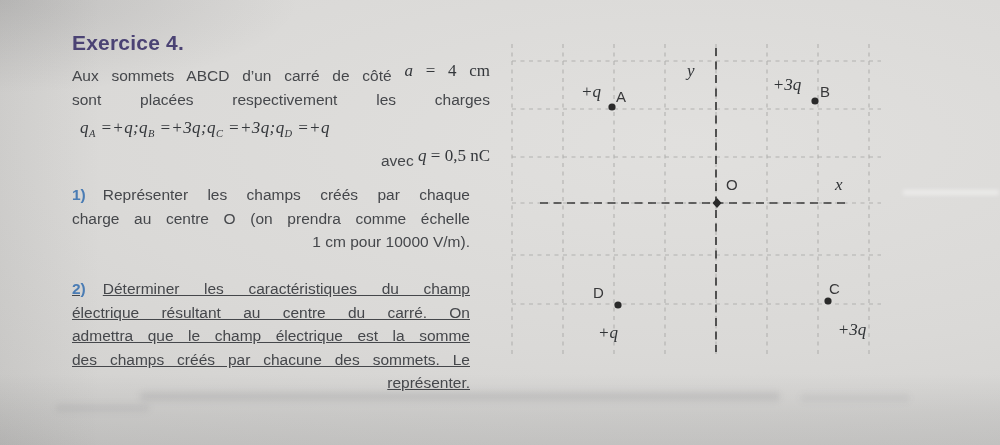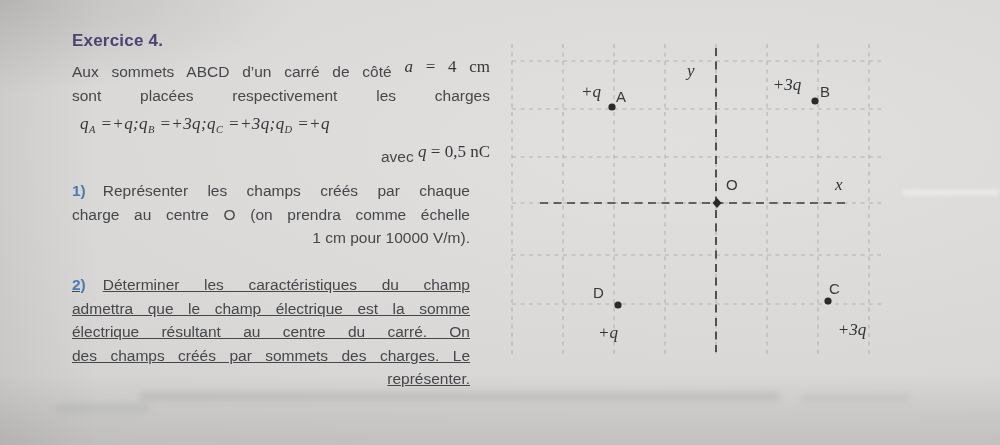--- a/index.html
+++ b/index.html
@@ -17,21 +17,21 @@
       radial-gradient(120% 95% at 68% 32%, #e1e0de 0%, #dad9d7 50%, #d2d1cf 85%, #c9c8c6 100%);
   }
   .ghost{position:absolute;background:rgba(110,113,117,0.16);filter:blur(3px);border-radius:4px;}
   .ghost.g1{left:140px;top:392px;width:640px;height:9px;}
   .ghost.g2{left:55px;top:404px;width:95px;height:8px;opacity:.7;}
   .ghost.g3{left:800px;top:394px;width:110px;height:8px;opacity:.6;}
   .streak{position:absolute;left:903px;top:190px;width:96px;height:5px;background:rgba(255,255,255,0.45);filter:blur(2px);}
 
   .textcol{position:absolute;left:72px;top:31px;width:420px;color:var(--c-body);
     font-size:15.5px;}
-  .title{font-weight:bold;color:var(--c-title);font-size:17px;margin-bottom:9px;letter-spacing:.2px;}
+  .title{font-weight:bold;color:var(--c-title);font-size:21px;margin-bottom:9px;letter-spacing:.2px;}
   .intro{width:418px;}
   .items{width:398px;}
   .jline{text-align:justify;text-align-last:justify;line-height:23.6px;}
   .lline{text-align:right;line-height:23.6px;}
   .math{font-family:"Liberation Serif",serif;color:var(--c-math);}
   .mvar{font-style:italic;}
   .raised{position:relative;top:-5px;font-size:17px;white-space:nowrap;}
   .mathline{font-family:"Liberation Serif",serif;font-style:italic;color:var(--c-math);
     font-size:17px;line-height:26px;margin-top:4px;letter-spacing:.4px;margin-left:8px;}
   .mathline sub{font-size:10.5px;vertical-align:-4px;font-style:italic;}
@@ -66,23 +66,23 @@
   </div>
 
   <div class="items">
     <div class="q1">
       <div class="jline"><span class="num">1)</span><span>Représenter les champs créés par chaque</span></div>
       <div class="jline">charge au centre O (on prendra comme échelle</div>
       <div class="lline">1 cm pour 10000 V/m).</div>
     </div>
     <div class="q2">
       <div class="jline"><span class="num">2)</span><span>Déterminer les caractéristiques du champ</span></div>
+      <div class="jline">électrique résultant au centre du carré. On</div>
       <div class="jline">admettra que le champ électrique est la somme</div>
-      <div class="jline">électrique résultant au centre du carré. On</div>
-      <div class="jline">des champs créés par sommets des charges. Le</div>
+      <div class="jline">des champs créés par chacune des sommets. Le</div>
       <div class="lline">représenter.</div>
     </div>
   </div>
 </div>
 
 <svg class="diagram" viewBox="0 0 395 320" id="diagram-svg">
     <line x1="17" y1="4" x2="17" y2="316" class="gridline"></line>
     <line x1="68" y1="4" x2="68" y2="316" class="gridline"></line>
     <line x1="119" y1="4" x2="119" y2="316" class="gridline"></line>
     <line x1="170" y1="4" x2="170" y2="316" class="gridline"></line>

